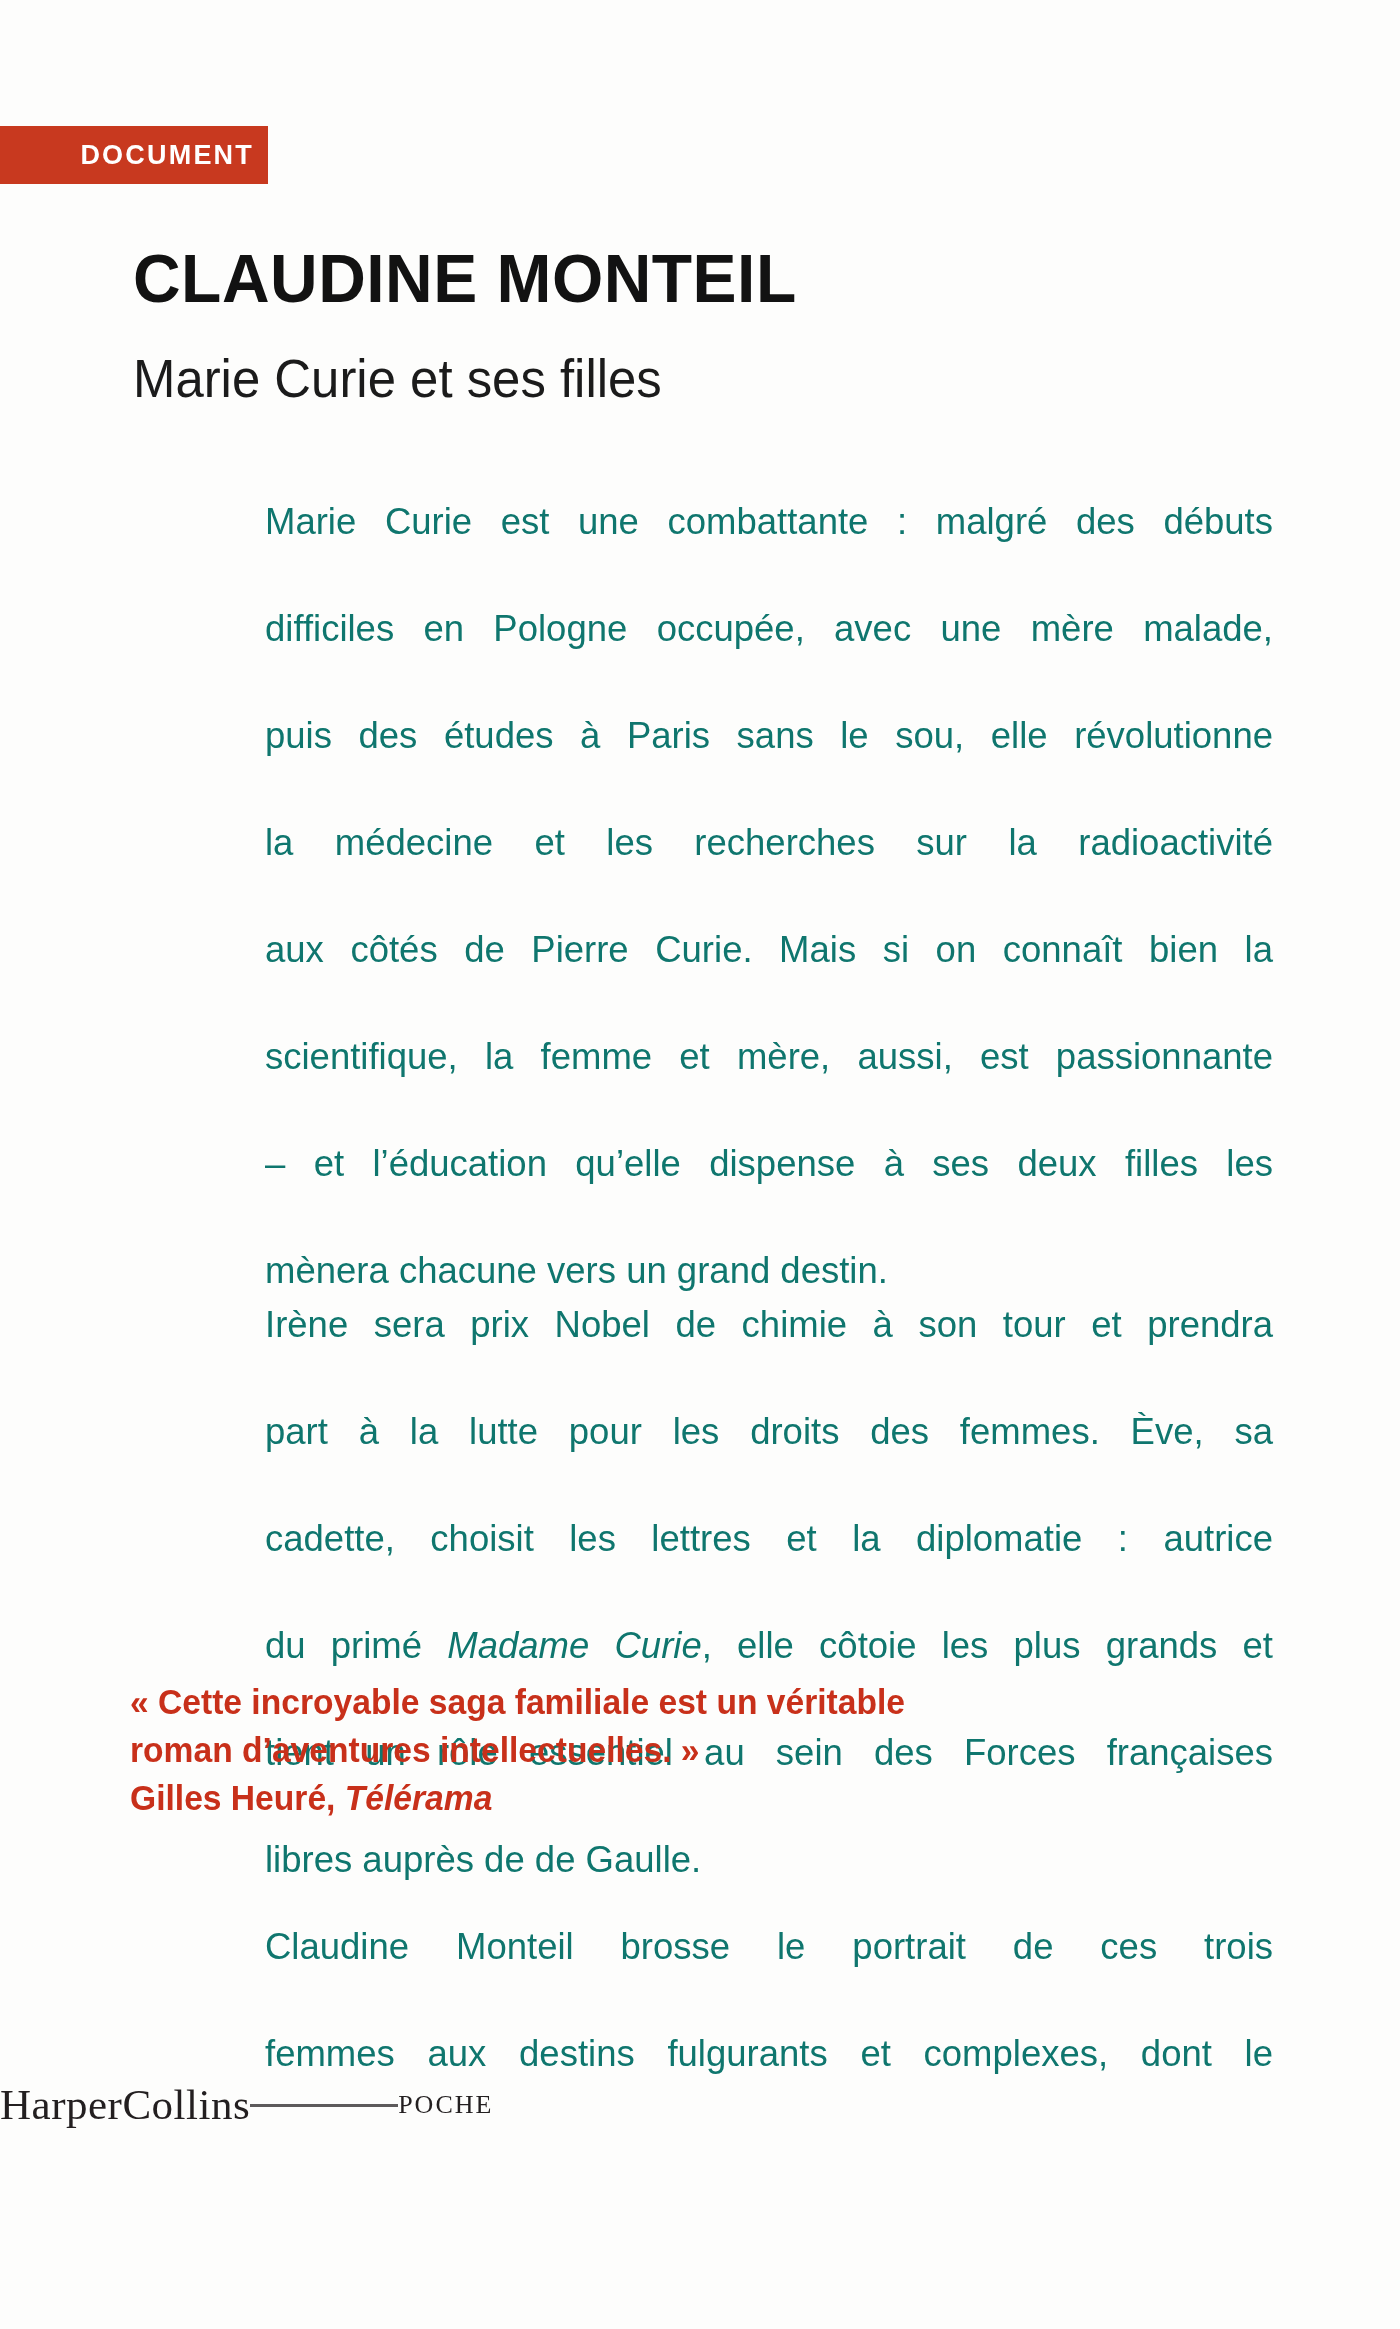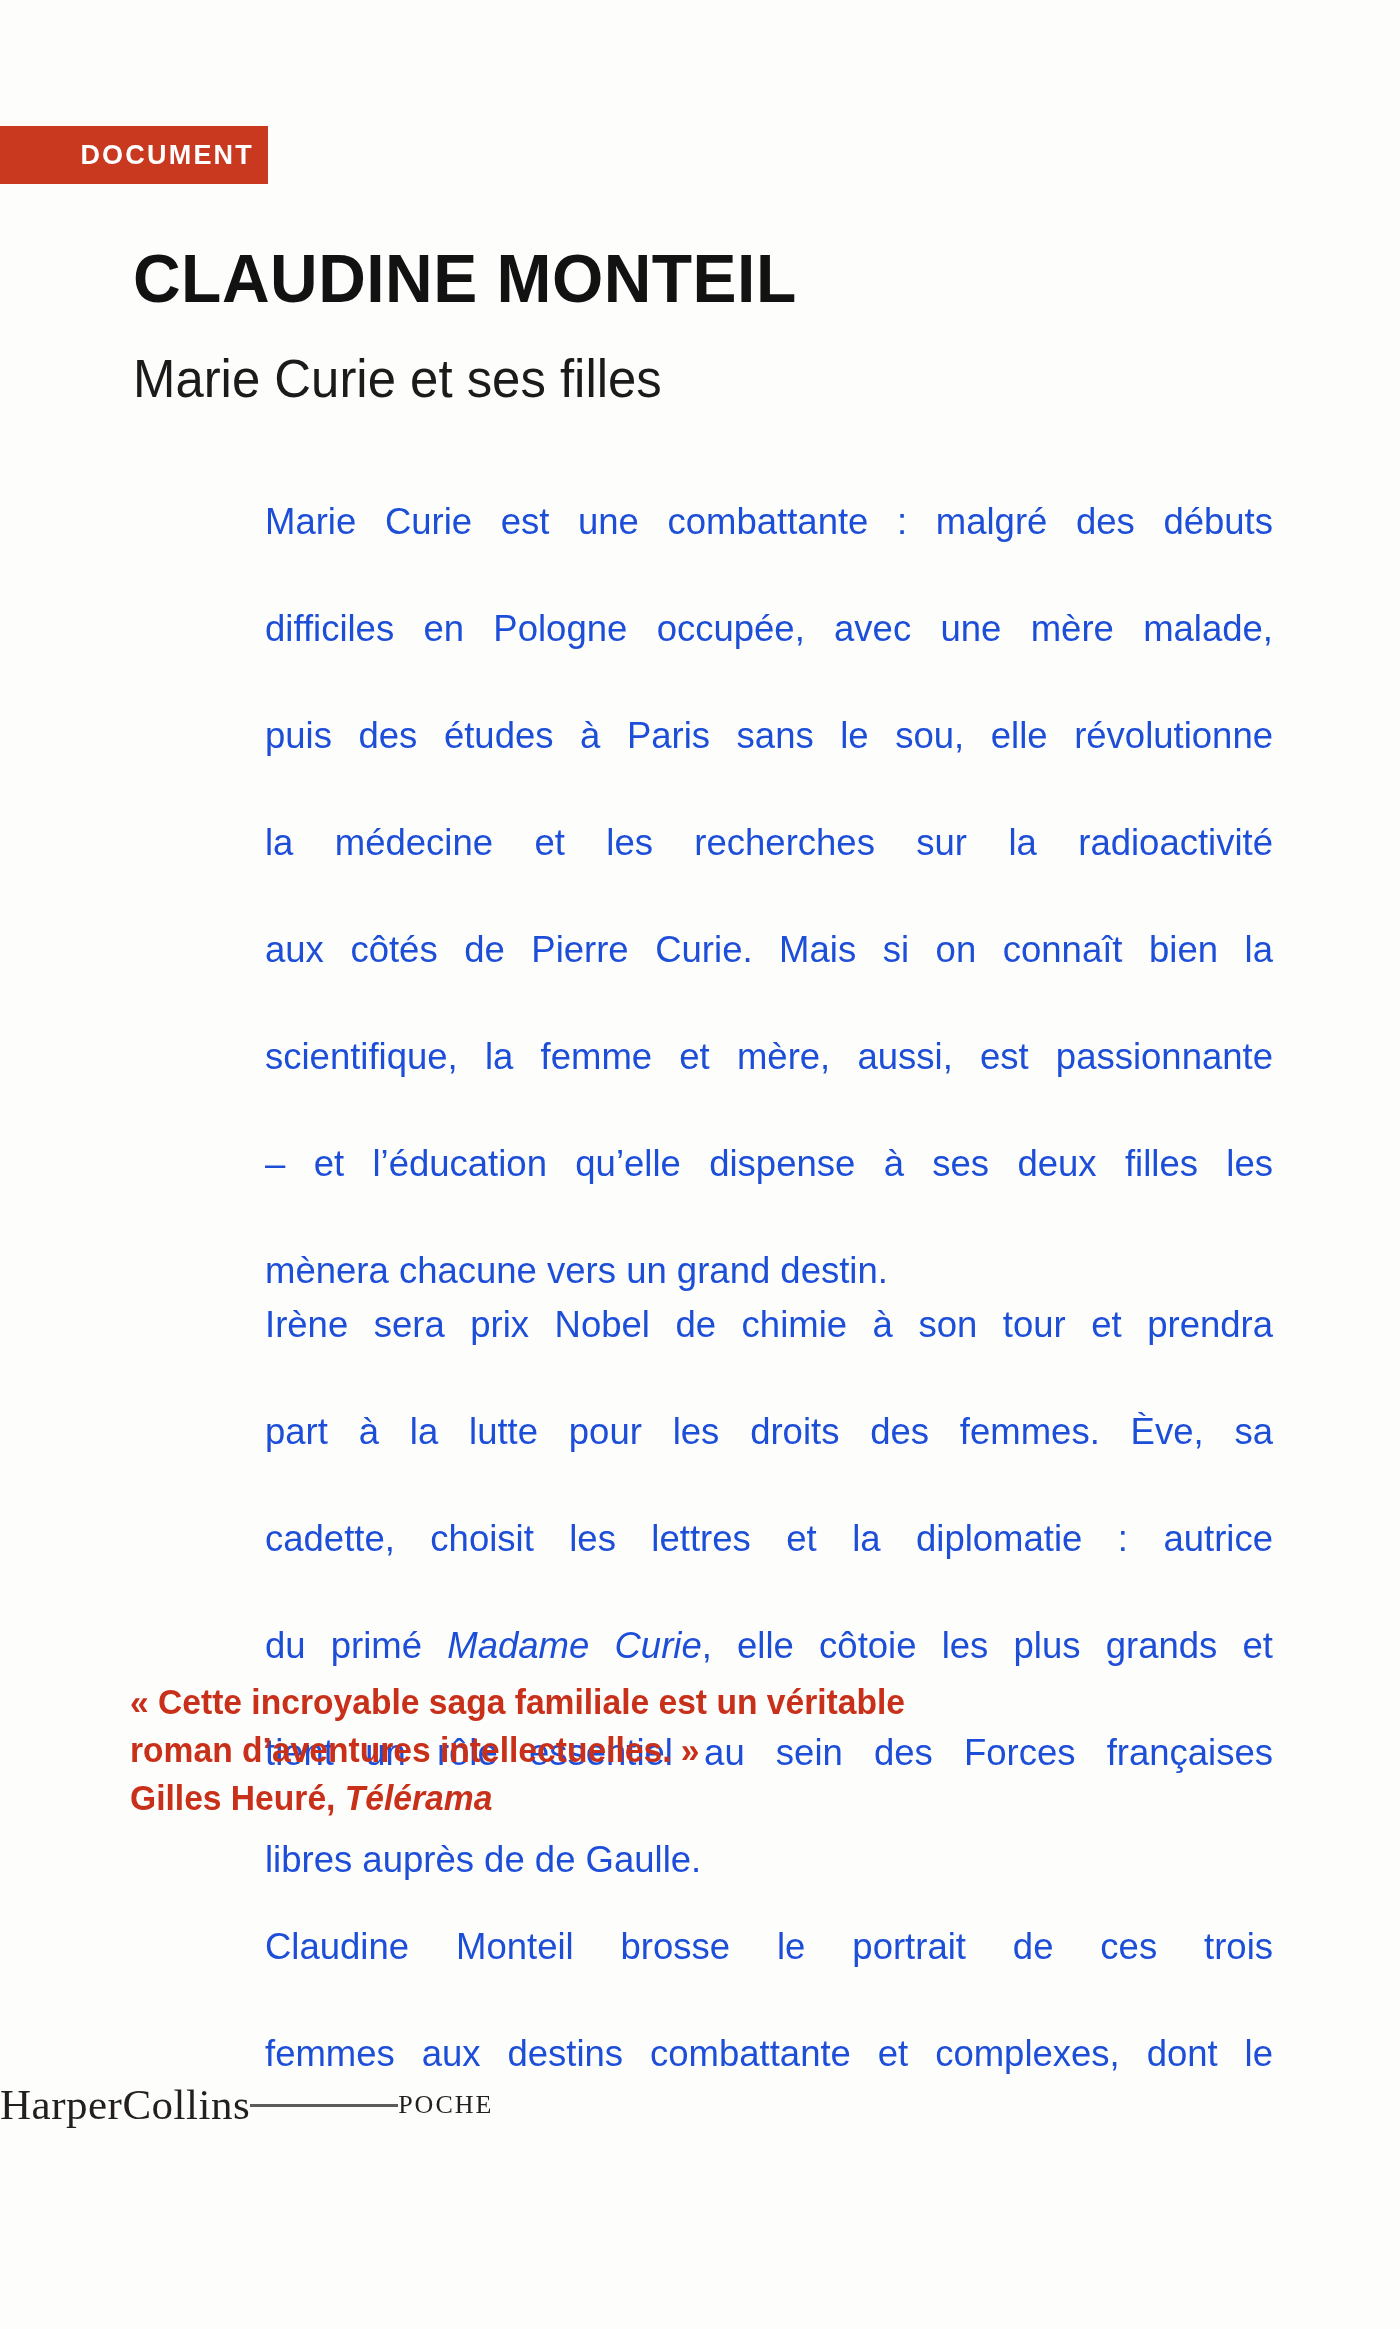--- a/index.html
+++ b/index.html
@@ -78,21 +78,21 @@
 
   
   .blurb {
     position: absolute;
     left: 265px;
     top: 495px;
     width: 1008px;
     font-family: "Liberation Sans", sans-serif;
     font-size: 36.5px;
     line-height: 53.5px;
-    color: #1d4ed8;
+    color: #0f766e;
     text-align: justify;
     text-justify: inter-word;
   }
   .blurb p {
     margin: 0;
   }
   .blurb p.spaced {
     margin-top: 34px;
   }
   
@@ -193,21 +193,21 @@
       <span class="jline">Irène sera prix Nobel de chimie à son tour et prendra</span>
       <span class="jline">part à la lutte pour les droits des femmes. Ève, sa</span>
       <span class="jline">cadette, choisit les lettres et la diplomatie : autrice</span>
       <span class="jline"><span>du primé </span><i>Madame Curie</i><span>, elle côtoie les plus grands et</span></span>
       <span class="jline">tient un rôle essentiel au sein des Forces françaises</span>
       <span class="jline last">libres auprès de de Gaulle.</span>
     </p>
 
     <p class="spaced">
       <span class="jline">Claudine Monteil brosse le portrait de ces trois</span>
-      <span class="jline">femmes aux destins combattante et complexes, dont le</span>
+      <span class="jline">femmes aux destins fulgurants et complexes, dont le</span>
     </p>
   </div>
 
   <div class="quote">
     <span class="qline">« Cette incroyable saga familiale est un véritable</span>
     <span class="qline">roman d’aventures intellectuelles. »</span>
     <span class="qline"><span>Gilles Heuré, </span><i>Télérama</i></span>
   </div>
 
   <div class="logo">

